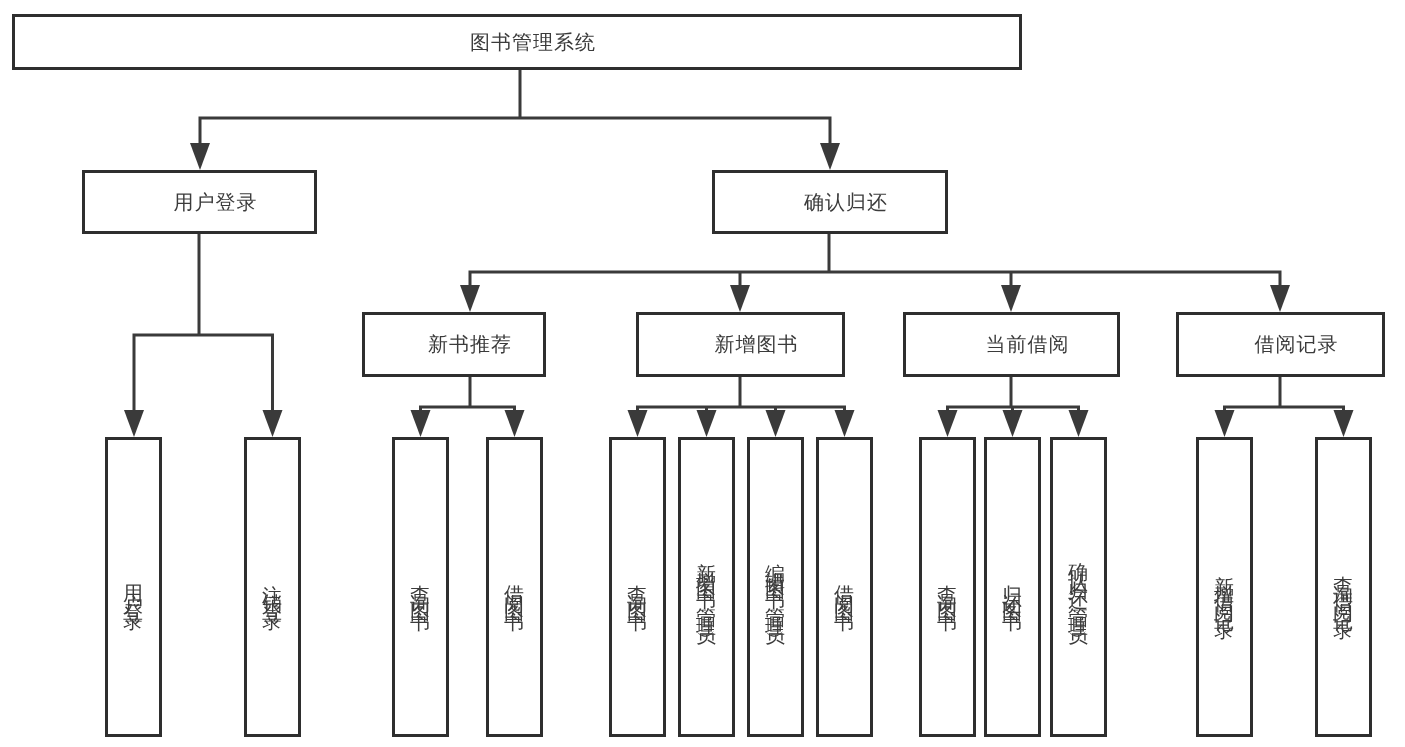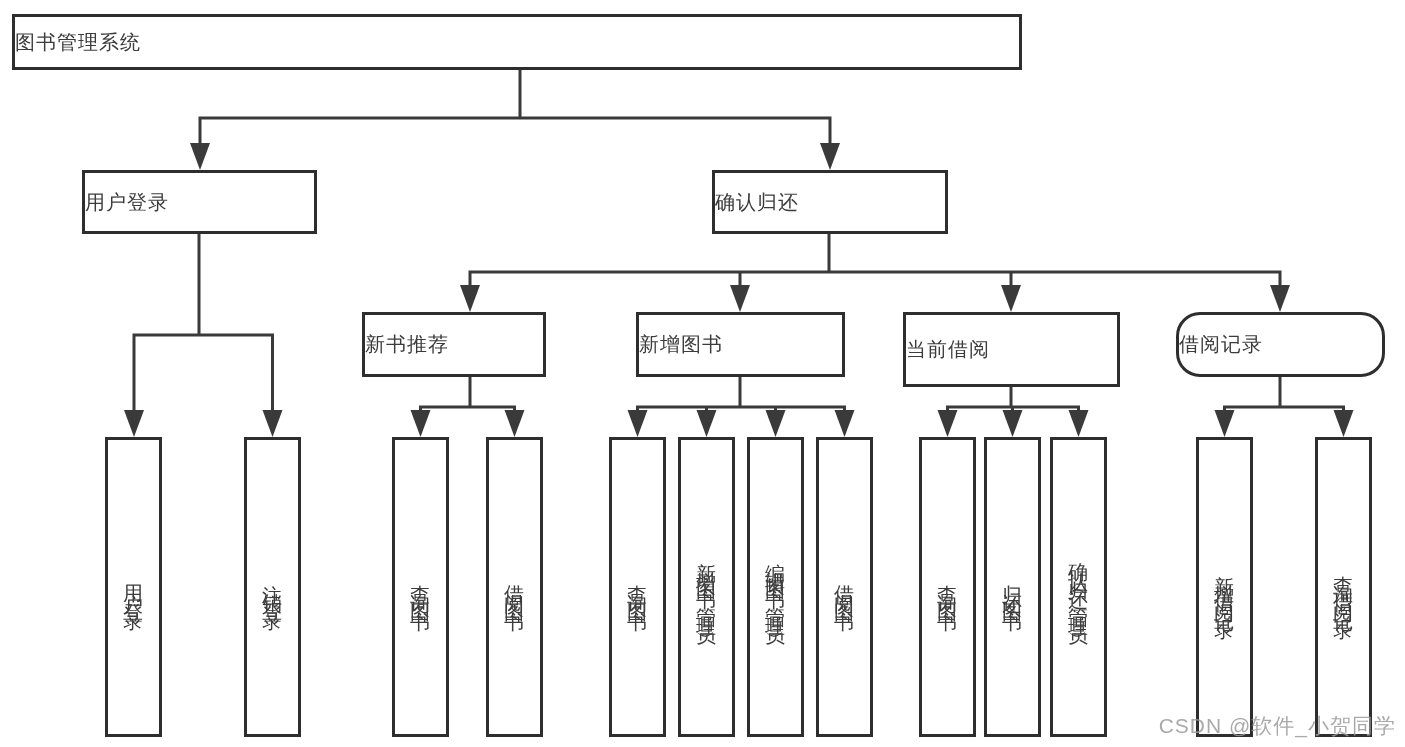--- a/index.html
+++ b/index.html
@@ -16,24 +16,26 @@
     left: 0; top: 0;
     width: 1405px; height: 747px;
   }
   .node {
     position: absolute;
     box-sizing: border-box;
     border: 3px solid #2e2e2e;
     background: #ffffff;
     display: flex;
     align-items: center;
+    justify-content: center;
     color: #3b3b3b;
     font-size: 20px;
     letter-spacing: 1px;
     z-index: 2;
+    padding-left: 32px;
   }
   .leaf {
     position: absolute;
     box-sizing: border-box;
     width: 57px;
     top: 437px;
     height: 300px;
     border: 3px solid #2e2e2e;
     background: #ffffff;
     display: flex;
@@ -117,24 +119,24 @@
   <div class="node" style="left:712px; top:170px; width:236px; height:64px;">
     <span>确认归还</span>
   </div>
 
   <div class="node" style="left:362px; top:312px; width:184px; height:65px;">
     <span>新书推荐</span>
   </div>
   <div class="node" style="left:636px; top:312px; width:209px; height:65px;">
     <span>新增图书</span>
   </div>
-  <div class="node" style="left:903px; top:312px; width:217px; height:75px;font-family:Liberation Serif, serif;">
+  <div class="node" style="left:903px; top:312px; width:217px; height:65px;font-family:Liberation Serif, serif;">
     <span>当前借阅</span>
   </div>
-  <div class="node" style="left:1176px; top:312px; width:209px; height:65px;border-radius:24px;">
+  <div class="node" style="left:1176px; top:312px; width:209px; height:65px;">
     <span>借阅记录</span>
   </div>
 
   <div class="leaf" style="left:105px;">
     <span class="vtext">用户登录</span>
   </div>
   <div class="leaf" style="left:244px;">
     <span class="vtext">注销登录</span>
   </div>
 
@@ -168,15 +170,14 @@
     <span class="vtext">确认归还（管理员）</span>
   </div>
 
   <div class="leaf" style="left:1196px;">
     <span class="vtext">新增借阅记录</span>
   </div>
   <div class="leaf" style="left:1315px;">
     <span class="vtext">查询借阅记录</span>
   </div>
 
-  <div class="watermark">CSDN @软件_小贺同学</div>
 
 </div>
 
 </body></html>

